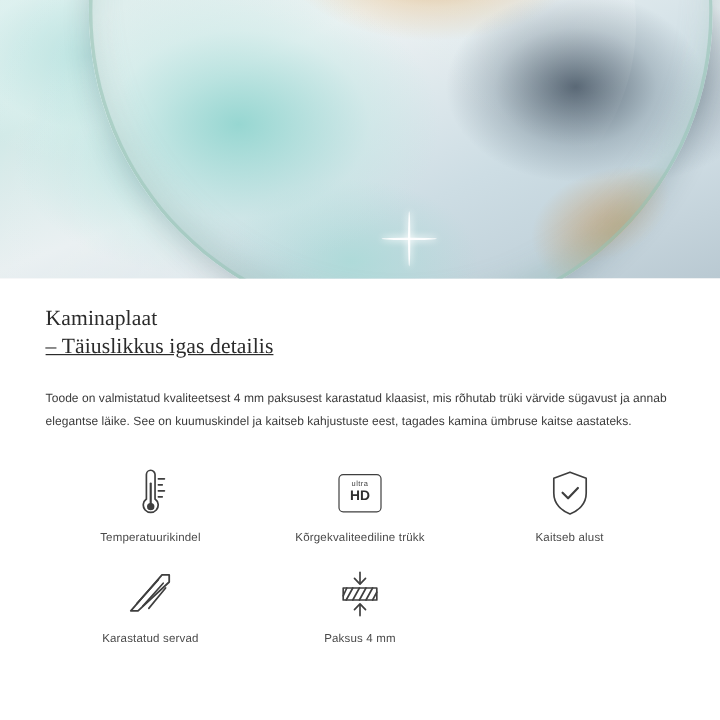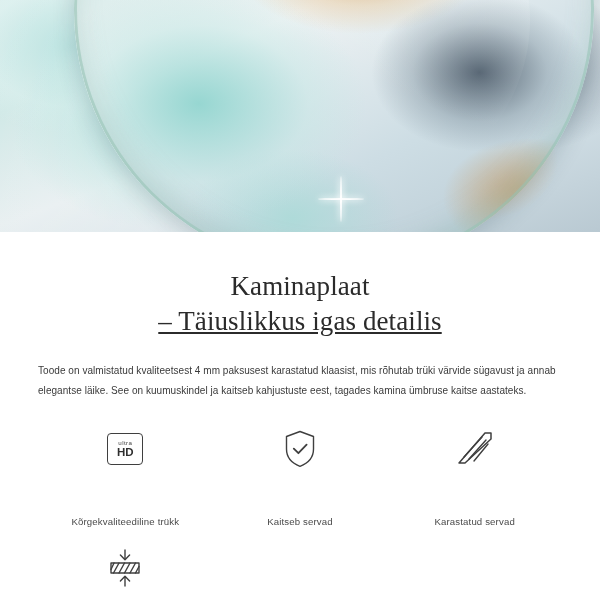--- a/index.html
+++ b/index.html
@@ -107,28 +107,27 @@
     box-shadow: 0 0 6px 1px rgba(255,255,255,0.8);
   }
 
   
   .content {
     position: relative;
     padding: 0 38px;
   }
   .title {
     margin: 0;
-    padding-top: 37px;
+    padding-top: 22px;
     font-family: "Liberation Serif", serif;
-    font-size: 27px;
+    font-size: 18px;
     line-height: 1.30;
     font-weight: 400;
     color: #2b2b2b;
     letter-spacing: 0.1px;
-    text-align: center;
   }
   .title .line2 {
     display: block;
     text-decoration: underline;
   }
   .description {
     margin: 22px 0 0 0;
     font-size: 10px;
     line-height: 1.95;
     color: #3a3a3a;
@@ -142,21 +141,20 @@
     display: grid;
     grid-template-columns: repeat(3, 1fr);
     row-gap: 18px;
     column-gap: 0;
   }
   .feature {
     display: flex;
     flex-direction: column;
     align-items: center;
     justify-content: flex-start;
-    gap: 35px;
   }
   .feature-icon {
     height: 46px;
     display: flex;
     align-items: center;
     justify-content: center;
     color: #3f3f3f;
   }
   .feature-label {
     margin-top: 9px;
@@ -208,39 +206,53 @@
 
     <h1 class="title">
       <span>Kaminaplaat</span>
       <span class="line2">– Täiuslikkus igas detailis</span>
     </h1>
 
     <p class="description">Toode on valmistatud kvaliteetsest 4 mm paksusest karastatud klaasist, mis rõhutab trüki värvide sügavust ja annab elegantse läike. See on kuumuskindel ja kaitseb kahjustuste eest, tagades kamina ümbruse kaitse aastateks.</p>
 
     <div class="features">
 
+      <div class="feature">
+        <div class="feature-icon">
+          <svg width="34" height="44" viewBox="0 0 34 44" fill="none" stroke="#3f3f3f" stroke-width="1.4" stroke-linecap="round">
+            <path d="M14 6.5a3.6 3.6 0 0 1 7.2 0v20.3a6.2 6.2 0 1 1 -7.2 0z"></path>
+            <circle cx="17.6" cy="33.2" r="3.1" fill="#3f3f3f" stroke="none"></circle>
+            <line x1="17.6" y1="14" x2="17.6" y2="31.5" stroke-width="1.8"></line>
+            <line x1="24" y1="10" x2="29" y2="10"></line>
+            <line x1="24" y1="15" x2="27.2" y2="15"></line>
+            <line x1="24" y1="20" x2="29" y2="20"></line>
+            <line x1="24" y1="25" x2="27.2" y2="25"></line>
+          </svg>
+        </div>
+        <div class="feature-label">Temperatuurikindel</div>
+      </div>
 
       <div class="feature">
         <div class="feature-icon">
           <div class="ultrahd-badge">
             <span class="u">ultra</span>
             <span class="hd">HD</span>
           </div>
         </div>
         <div class="feature-label">Kõrgekvaliteediline trükk</div>
       </div>
 
       <div class="feature">
         <div class="feature-icon">
           <svg width="38" height="42" viewBox="0 0 38 42" fill="none" stroke="#3f3f3f" stroke-width="1.4" stroke-linejoin="round" stroke-linecap="round">
             <path d="M19 3.5 L32.5 8.5 V21 c0 9 -6.6 14.7 -13.5 17.3 C12.1 35.7 5.5 30 5.5 21 V8.5 Z"></path>
             <path d="M12.8 20.6 l4.6 4.6 l8.2 -8.6" stroke-width="1.8"></path>
           </svg>
         </div>
-        <div class="feature-label">Kaitseb servad</div>
+        <div class="feature-label">Kaitseb alust</div>
       </div>
 
 
       <div class="feature">
         <div class="feature-icon">
           <svg width="40" height="36" viewBox="0 0 40 36" fill="none" stroke="#3f3f3f" stroke-width="1.4" stroke-linejoin="round" stroke-linecap="round">
             <path d="M4 32 L30 2 H36 V8 L10 32 Z" stroke-width="1.5"></path>
             <path d="M14 28 L31 9"></path>
             <path d="M19 30 L33 13"></path>
             <path d="M9 26 L27 6"></path>

